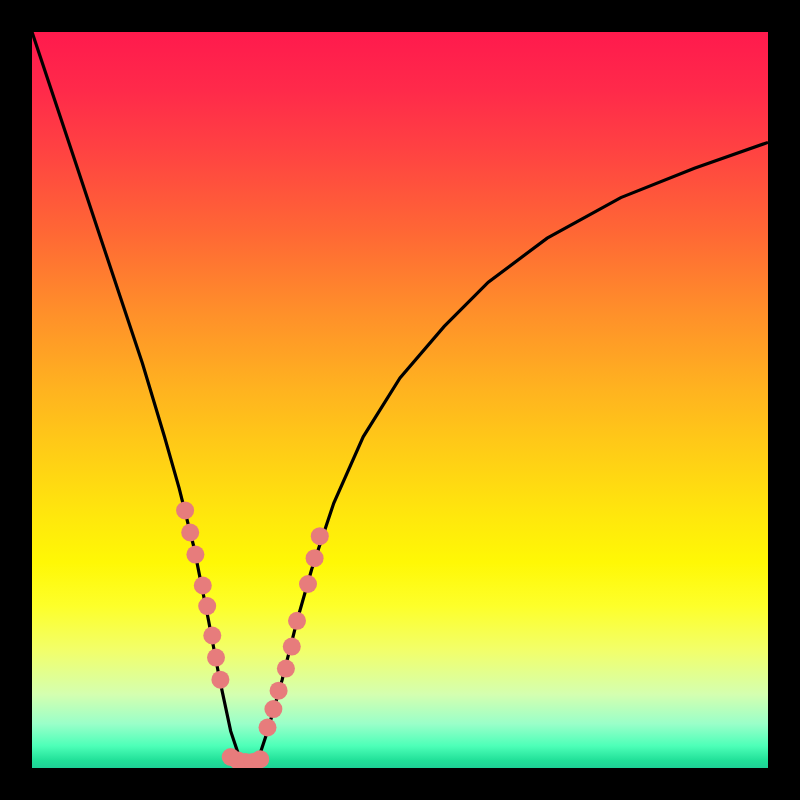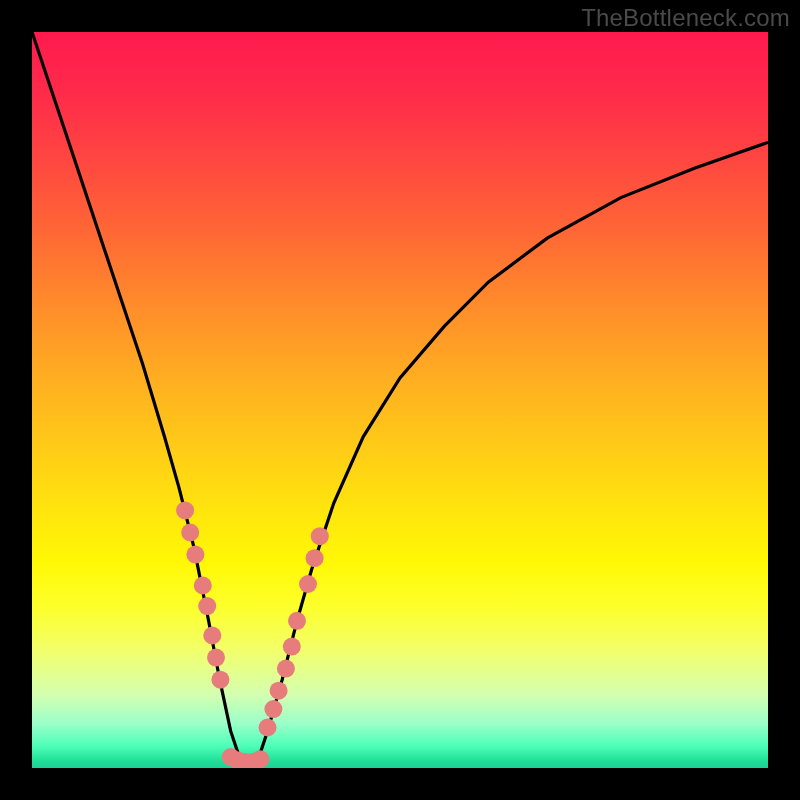--- a/index.html
+++ b/index.html
@@ -96,14 +96,13 @@
         </g>
       <g id="dots-bottom">
           <circle cx="198.7" cy="725.0" r="9" fill="#e77c7c" stroke="#cc6a6a" stroke-width="0"></circle>
           <circle cx="206.1" cy="728.6" r="9" fill="#e77c7c" stroke="#cc6a6a" stroke-width="0"></circle>
           <circle cx="213.4" cy="730.1" r="9" fill="#e77c7c" stroke="#cc6a6a" stroke-width="0"></circle>
           <circle cx="220.8" cy="730.1" r="9" fill="#e77c7c" stroke="#cc6a6a" stroke-width="0"></circle>
           <circle cx="228.2" cy="727.2" r="9" fill="#e77c7c" stroke="#cc6a6a" stroke-width="0"></circle>
         </g>
     </svg>
   </div>
-  <div class="watermark">TheBottleneck.com</div>
 </div>
 
 </body></html>

